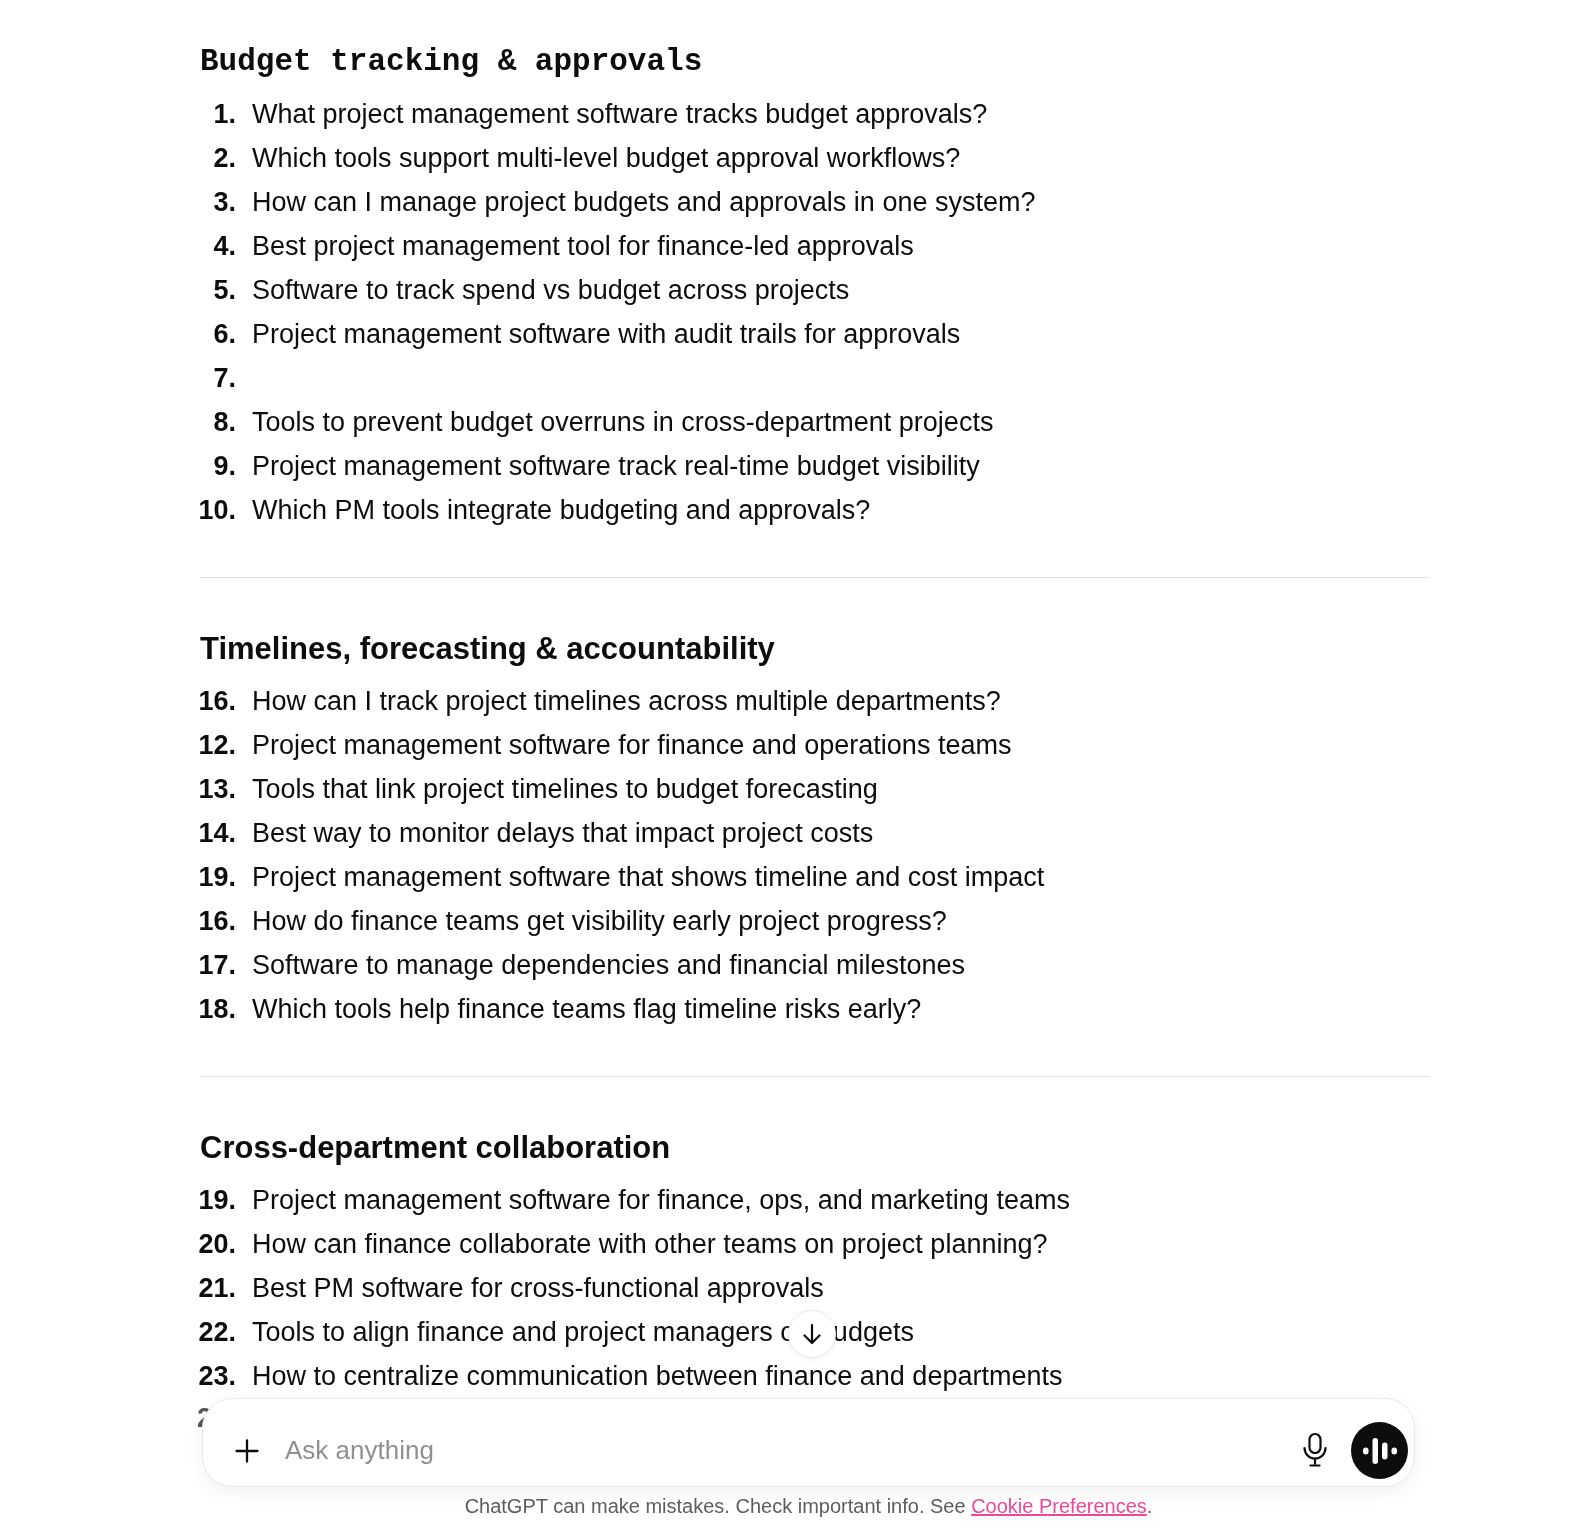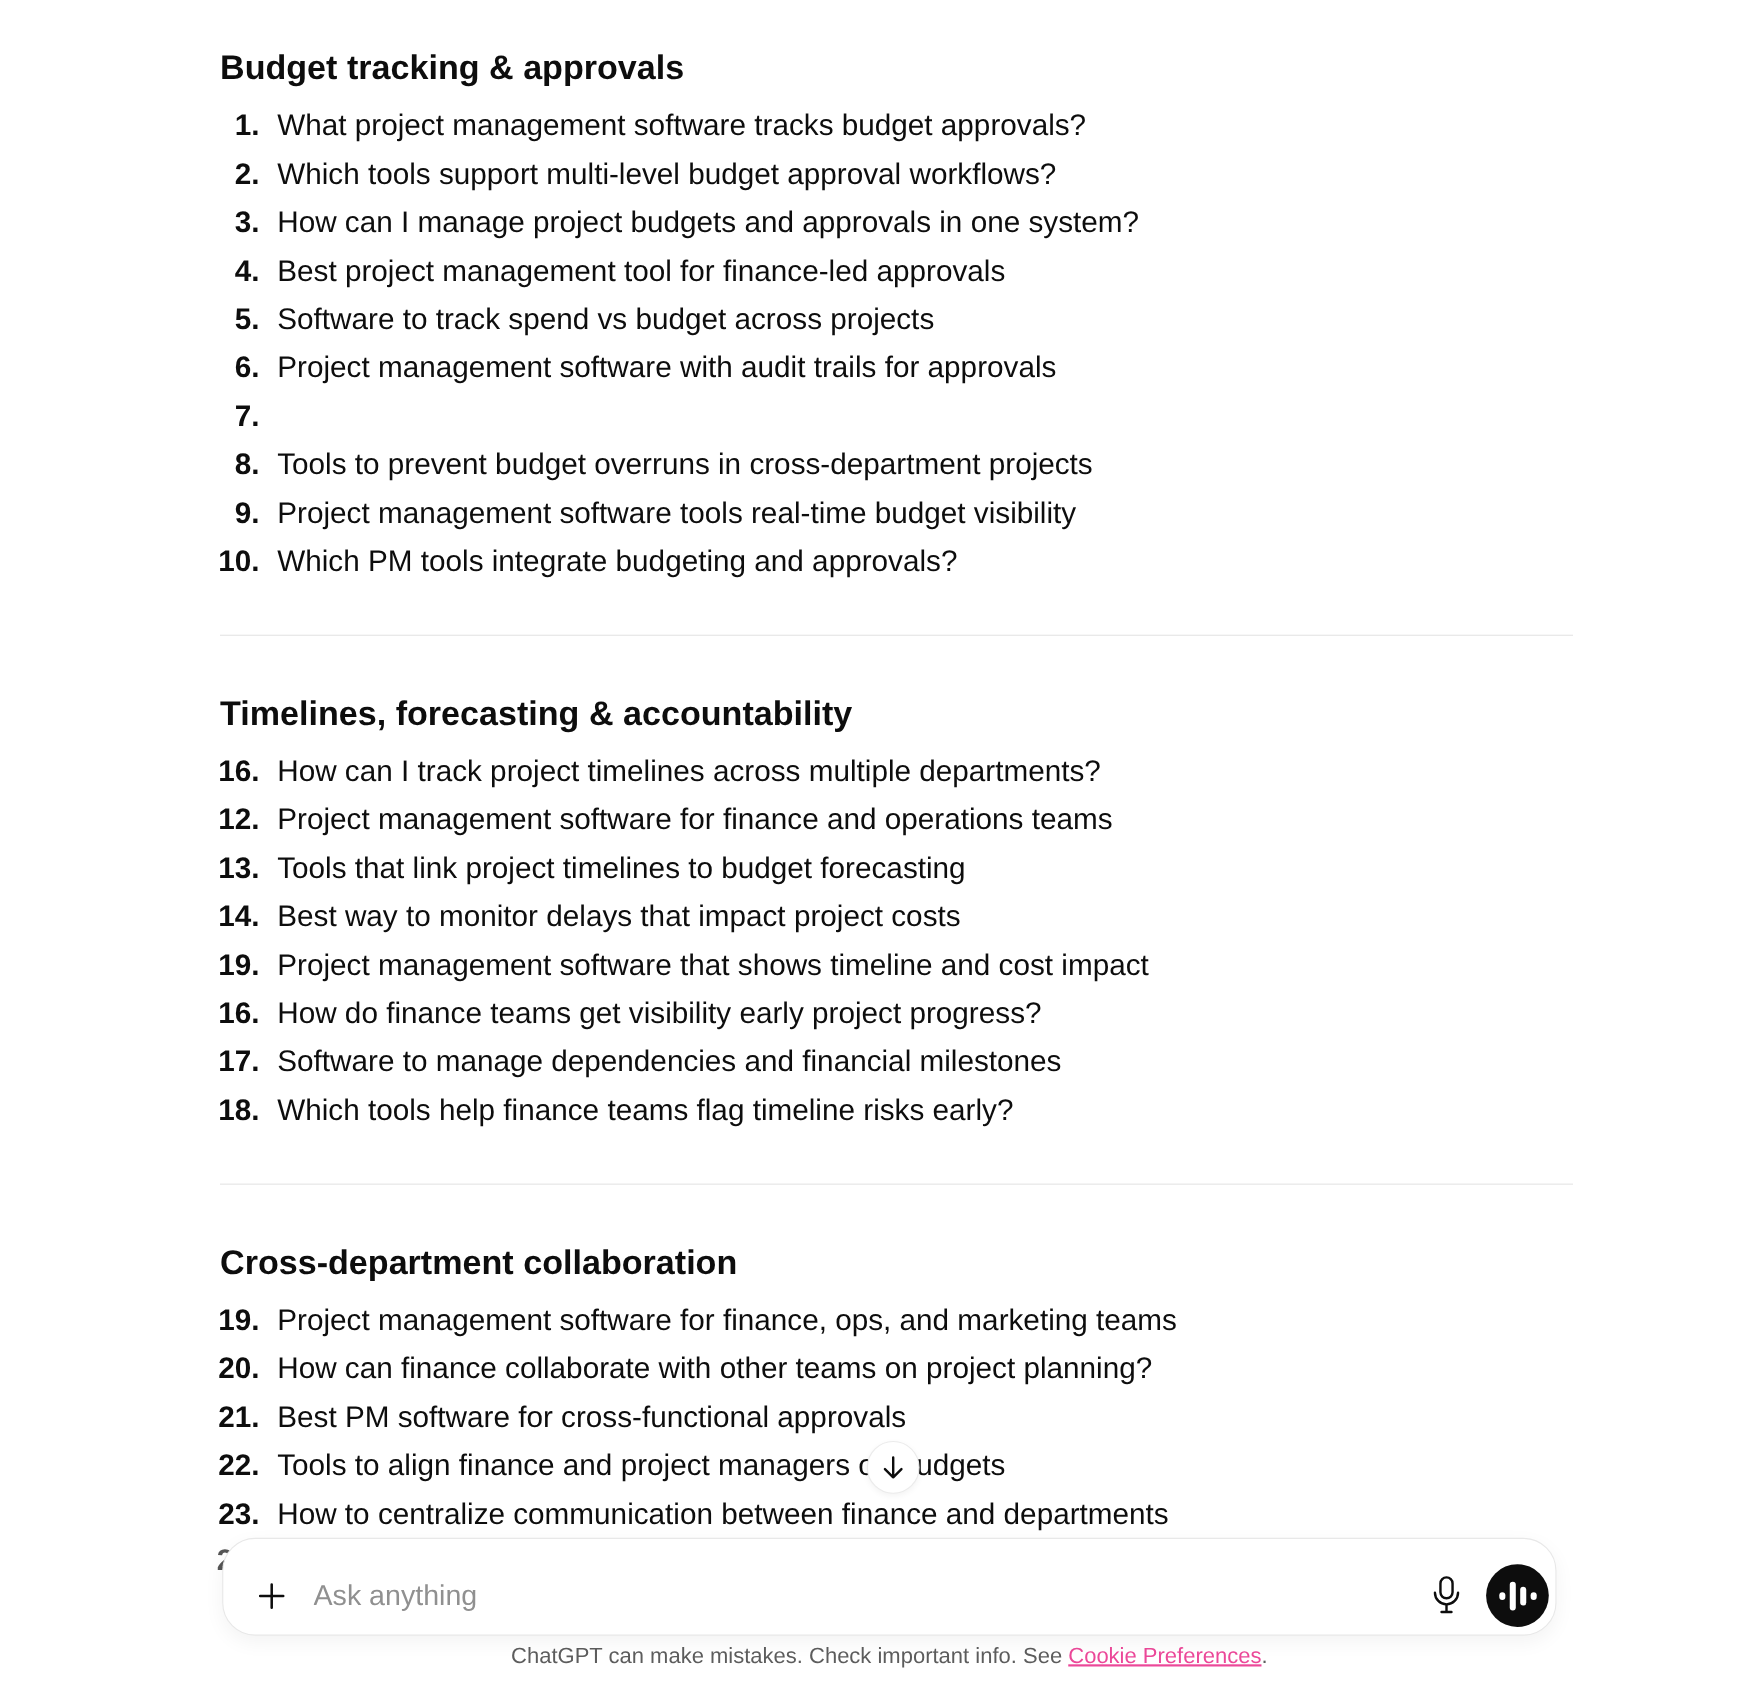--- a/index.html
+++ b/index.html
@@ -18,21 +18,21 @@
     width:1234px;
   }
 
   .section-heading {
     font-size:31px;
     line-height:33px;
     font-weight:700;
     margin:0 0 0 4px;
     color:#0d0d0d;
   }
-  .section:first-child .section-heading { margin-top:45px; }
+  .section:first-child .section-heading { margin-top:45px;font-family:Liberation Mono, monospace; }
 
   .list { margin-top:22px; }
 
   .row {
     display:flex;
     font-size:27px;
     line-height:29px;
     margin-bottom:15px;
     color:#0d0d0d;
   }
@@ -160,21 +160,21 @@
         </div>
         <div class="row">
           <span class="num">7.</span>
         </div>
         <div class="row">
           <span class="num">8.</span>
           <span class="txt">Tools to prevent budget overruns in cross-department projects</span>
         </div>
         <div class="row">
           <span class="num">9.</span>
-          <span class="txt">Project management software tools real-time budget visibility</span>
+          <span class="txt">Project management software track real-time budget visibility</span>
         </div>
         <div class="row">
           <span class="num">10.</span>
           <span class="txt">Which PM tools integrate budgeting and approvals?</span>
         </div>
       </div>
     </section>
     <hr class="divider">
     <section class="section">
       <h3 class="section-heading">Timelines, forecasting &amp; accountability</h3>

